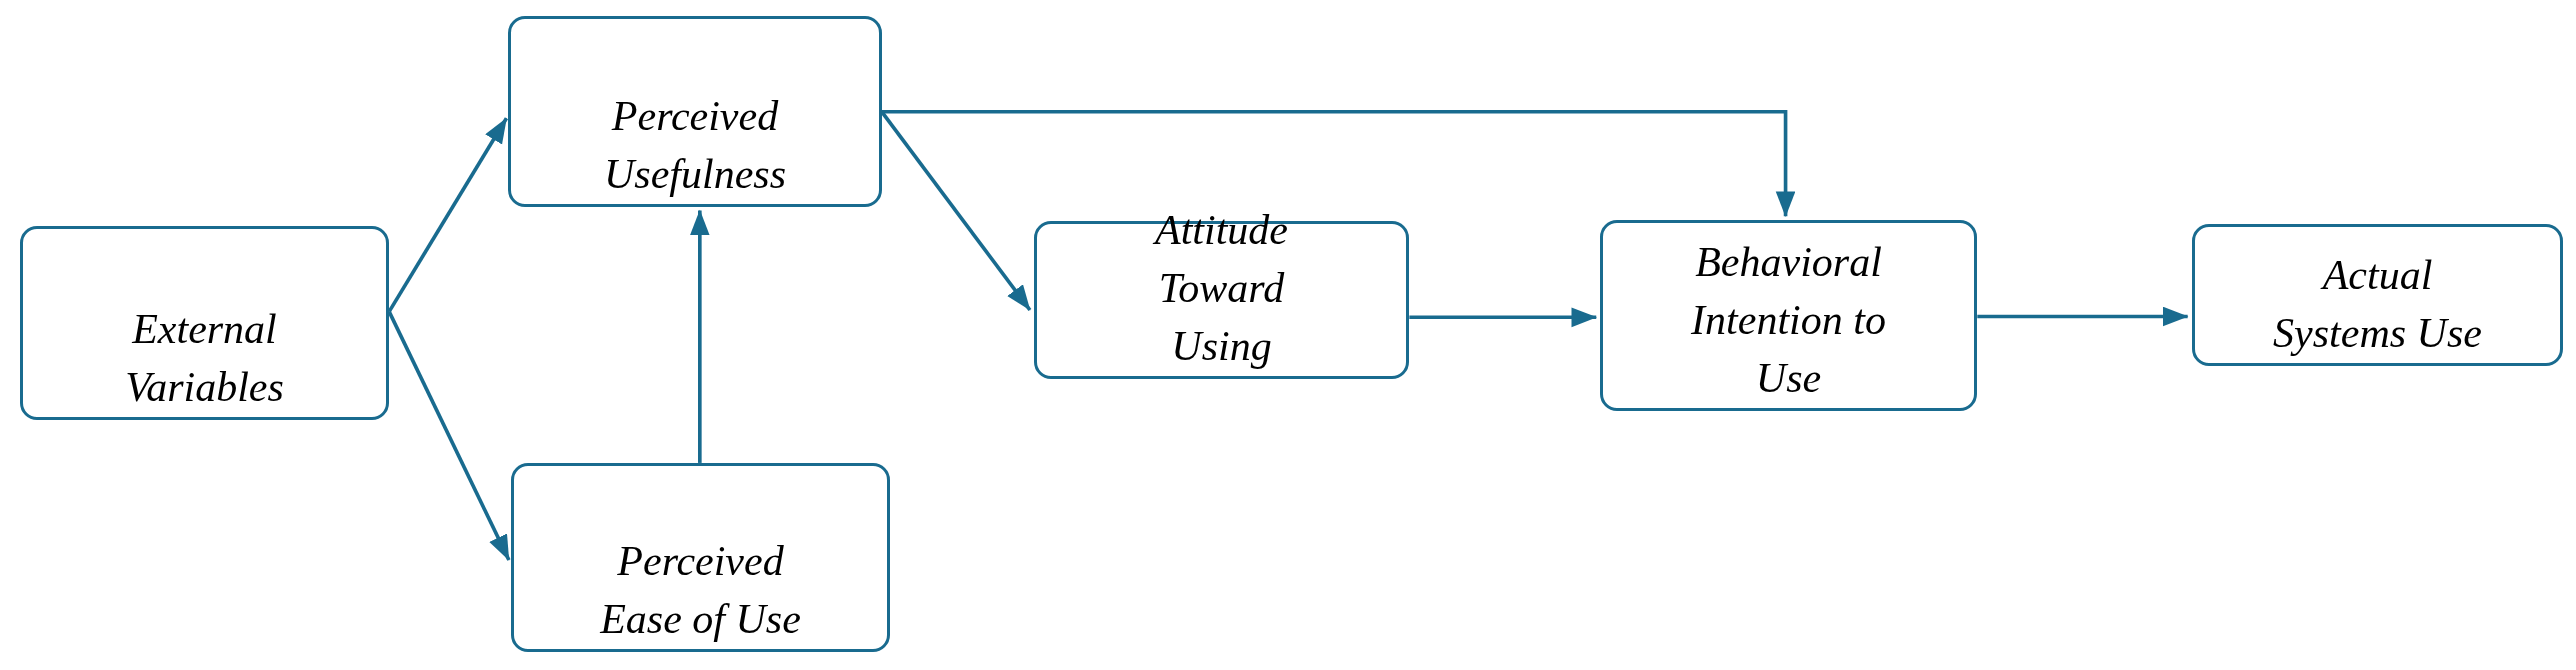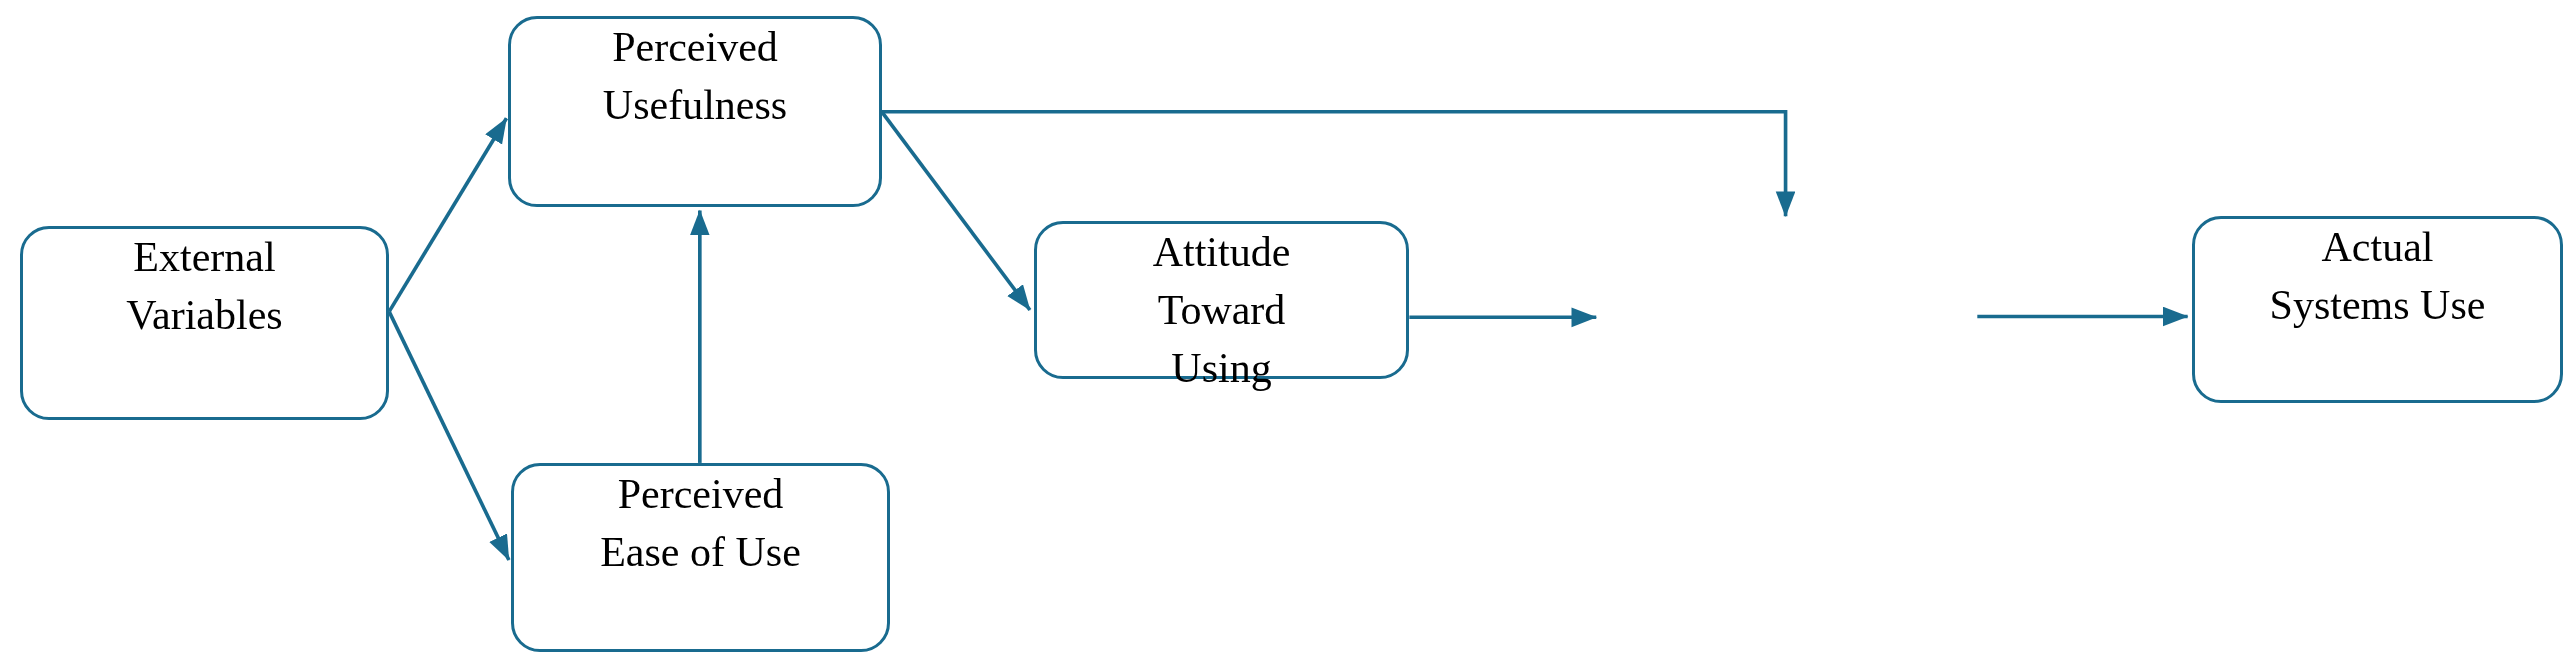--- a/index.html
+++ b/index.html
@@ -34,25 +34,26 @@
   }
   .arrowhead-path {
     fill: var(--accent);
     stroke: none;
   }
   .node {
     position: absolute;
     box-sizing: border-box;
     background: var(--background);
     border: 3.2px solid var(--accent);
-    border-radius: 29px;
+    border-radius: 17px;
     display: flex;
-    align-items: flex-start;
+    align-items: flex-end;
     justify-content: center;
     z-index: 2;
+    font-style: italic;
   }
   .node-label {
     display: block;
     white-space: pre-line;
     text-align: center;
     color: var(--text);
     font-size: 42px;
     line-height: 1.38;
   }
 </style>
@@ -91,20 +92,25 @@
     <span class="node-label">Perceived
 Ease of Use</span>
   </div>
 
   <div class="node" style="left:1034px; top:221px; width:375px; height:158px;">
     <span class="node-label">Attitude
 Toward
 Using</span>
   </div>
 
+  <div class="node" style="left:1600px; top:220px; width:377px; height:191px;">
+    <span class="node-label">Behavioral
+Intention to
+Use</span>
+  </div>
 
-  <div class="node" style="left:2192px; top:216px; width:371px; height:187px;">
+  <div class="node" style="left:2192px; top:224px; width:371px; height:142px;">
     <span class="node-label">Actual
 Systems Use</span>
   </div>
 
 </div>
 
 
 </body></html>

